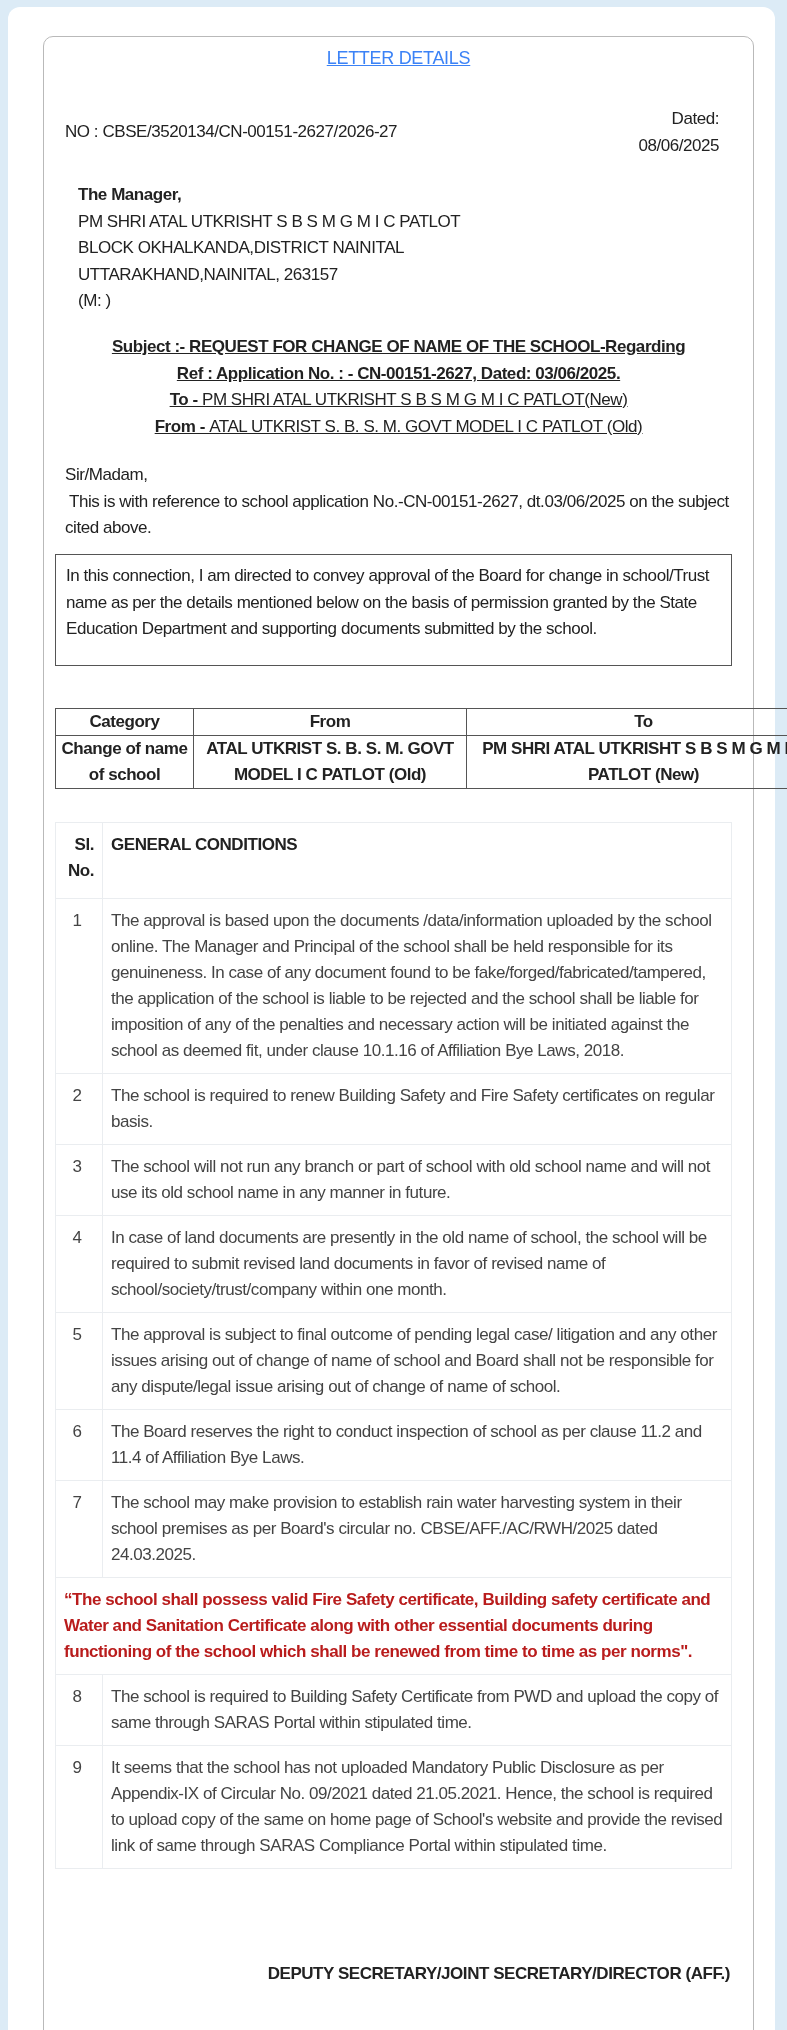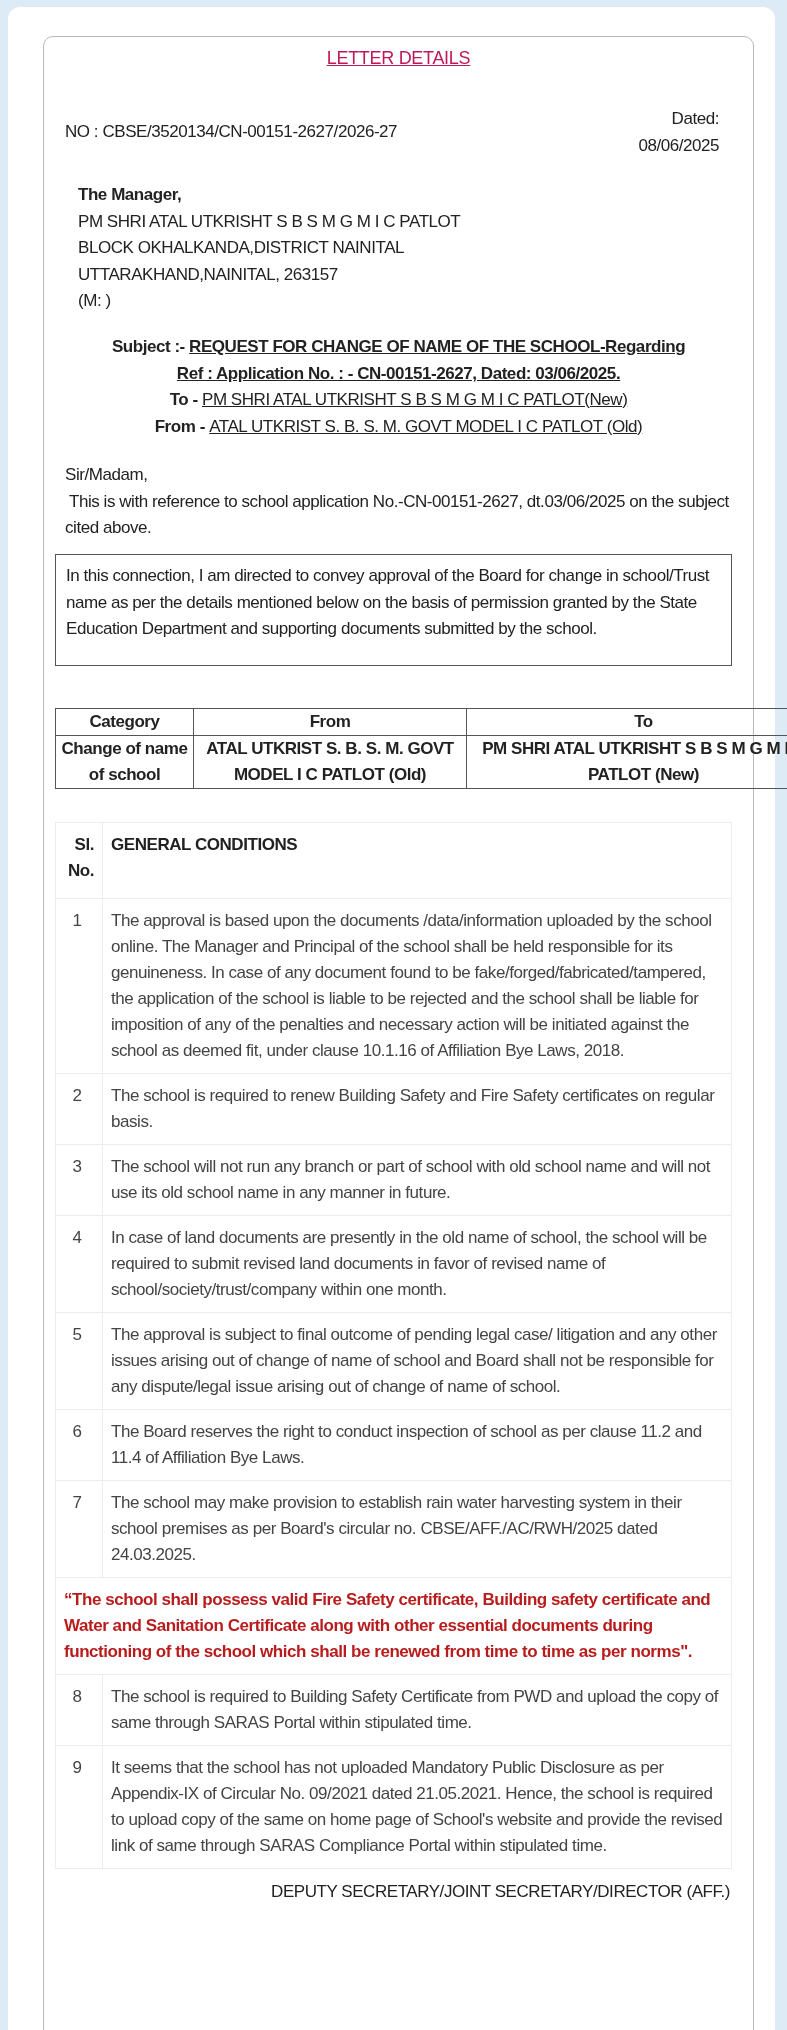--- a/index.html
+++ b/index.html
@@ -14,28 +14,28 @@
     background: #ffffff; border-radius: 12px;
   }
   .card {
     position: absolute; left: 35px; top: 29px; width: 711px; height: 2020px;
     border: 1.5px solid #b9b9b9; border-radius: 10px; background: #fff;
     box-sizing: border-box;
   }
   .txt { font-size: 17px; letter-spacing: -0.45px; line-height: 26.5px; }
   .title {
     position: absolute; left: 0; right: 0; top: 11px; text-align: center;
-    color: #be185d; font-size: 18px; letter-spacing: -0.3px; text-decoration: underline;
+    color: #3b82f6; font-size: 18px; letter-spacing: -0.3px; text-decoration: underline;
   }
   .refno { position: absolute; left: 21px; top: 82px; }
   .dated { position: absolute; right: 34px; top: 69px; text-align: right; }
   .addr { position: absolute; left: 34px; top: 145px; }
   .addr b { font-weight: bold; }
   .subject { position: absolute; left: 0; right: 0; top: 297px; text-align: center; }
-  .subject .line { display: block; }
+  .subject .line { display: block; text-decoration: underline; }
   .subject .b { font-weight: bold; }
   .u { text-decoration: underline; }
   .greet { position: absolute; left: 21px; top: 425px; width: 680px; }
   .approval {
     position: absolute; left: 11px; top: 517px; width: 677px; height: 112px;
     border: 1.5px solid #555; box-sizing: border-box; padding: 8px 10px;
   }
   table { border-collapse: collapse; }
   .cat {
     position: absolute; left: 11px; top: 671px; width: 766px;
@@ -53,21 +53,21 @@
   .cond td {
     border: 1.5px solid #eaedf0; vertical-align: top;
     font-size: 17px; letter-spacing: -0.45px; line-height: 26px;
     color: #444; padding: 9px 8px 9px 8px;
   }
   .cond td.sl { width: 30px; text-align: center; padding-left: 4px; padding-right: 8px; }
   .cond tr.head td { color: #222; font-weight: bold; padding-bottom: 14px; }
   .cond tr.head td.sl { text-align: right; padding-left: 8px; }
   .cond td.note { font-weight: bold; color: #b91c1c; padding: 9px 8px; }
   .sign {
-    position: absolute; right: 23px; top: 1842px; font-weight: normal; color: #222;
+    position: absolute; right: 23px; top: 1924px; font-weight: bold; color: #222;
   }
 </style>
 </head>
 <body>
 
 <div class="outer">
   <div class="card">
 
     <div class="title">LETTER DETAILS</div>
 

